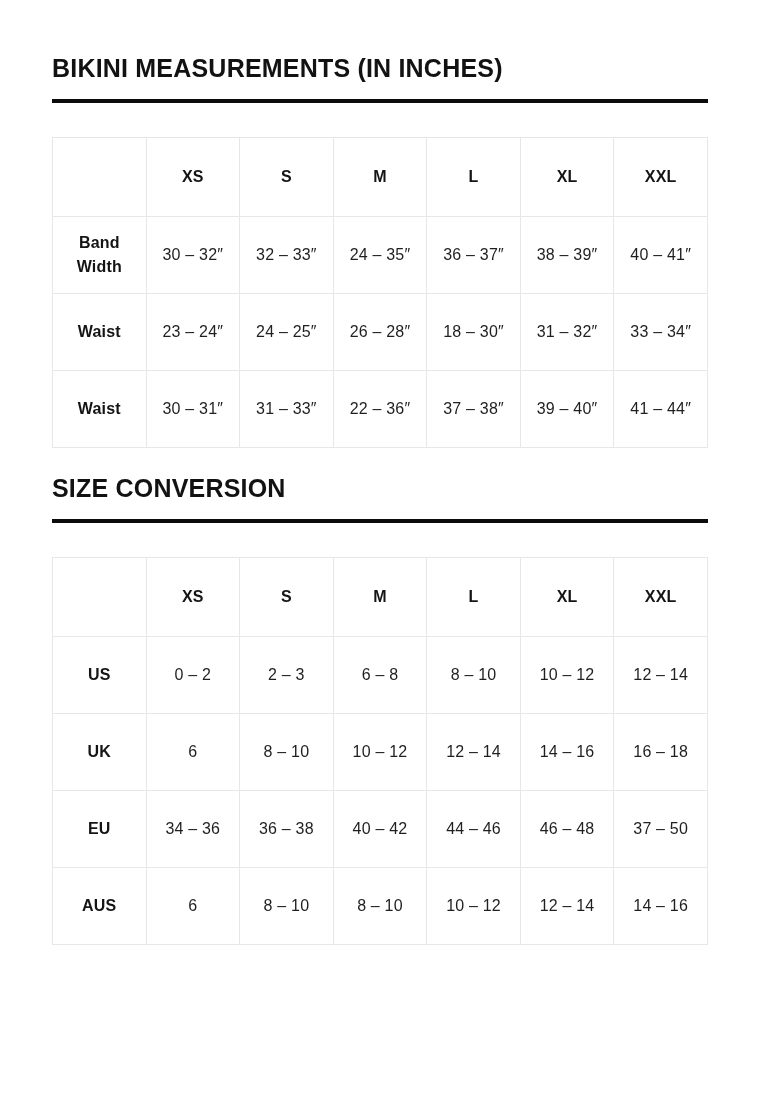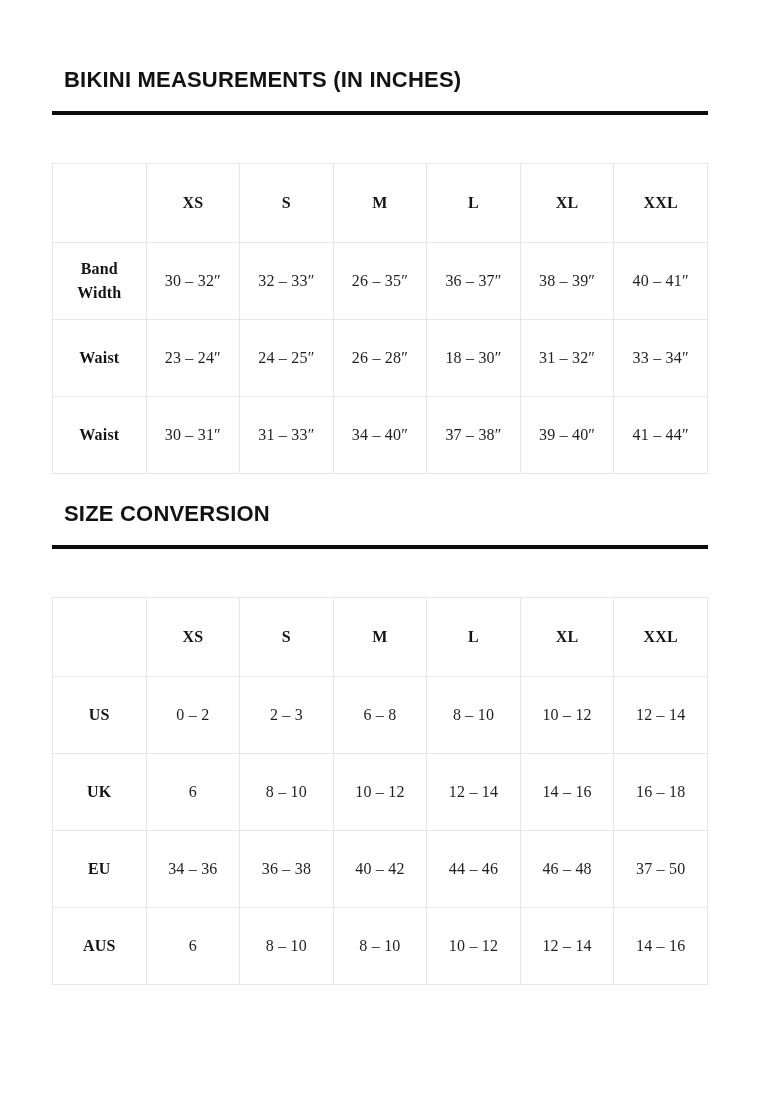--- a/index.html
+++ b/index.html
@@ -19,39 +19,38 @@
     width: 762px;
     padding: 54px 54px 0 52px;
   }
   .chart-section {
     width: 656px;
   }
   .section-gap {
     margin-top: 26px;
   }
   .section-title {
-    margin: 12px;
-    font-size: 22px;
+    margin: 0;
+    font-size: 25px;
     line-height: 28px;
     font-weight: 700;
     letter-spacing: 0.2px;
     color: #121212;
   }
   .title-rule {
     height: 4px;
     background: #0c0c0c;
     margin-top: 17px;
   }
   table.size-table {
     border-collapse: collapse;
     table-layout: fixed;
     width: 656px;
-    margin-top: 48px;
+    margin-top: 34px;
     background: #ffffff;
-    font-family: Liberation Serif, serif;
   }
   table.size-table th,
   table.size-table td {
     border: 1px solid #e7e7e7;
     height: 77px;
     text-align: center;
     vertical-align: middle;
     font-size: 16px;
     line-height: 24px;
     padding: 0 8px;
@@ -86,39 +85,39 @@
             <th>L</th>
             <th>XL</th>
             <th>XXL</th>
           </tr>
         </thead>
         <tbody>
           <tr>
             <th>Band Width</th>
             <td>30 – 32″</td>
             <td>32 – 33″</td>
-            <td>26 – 35″</td>
+            <td>24 – 35″</td>
             <td>36 – 37″</td>
             <td>38 – 39″</td>
             <td>40 – 41″</td>
           </tr>
           <tr>
             <th>Waist</th>
             <td>23 – 24″</td>
             <td>24 – 25″</td>
             <td>26 – 28″</td>
             <td>18 – 30″</td>
             <td>31 – 32″</td>
             <td>33 – 34″</td>
           </tr>
           <tr>
             <th>Waist</th>
             <td>30 – 31″</td>
             <td>31 – 33″</td>
-            <td>34 – 40″</td>
+            <td>22 – 36″</td>
             <td>37 – 38″</td>
             <td>39 – 40″</td>
             <td>41 – 44″</td>
           </tr>
         </tbody>
       </table>
   </section>
 
   <section class="chart-section section-gap">
     <h2 class="section-title">SIZE CONVERSION</h2>

